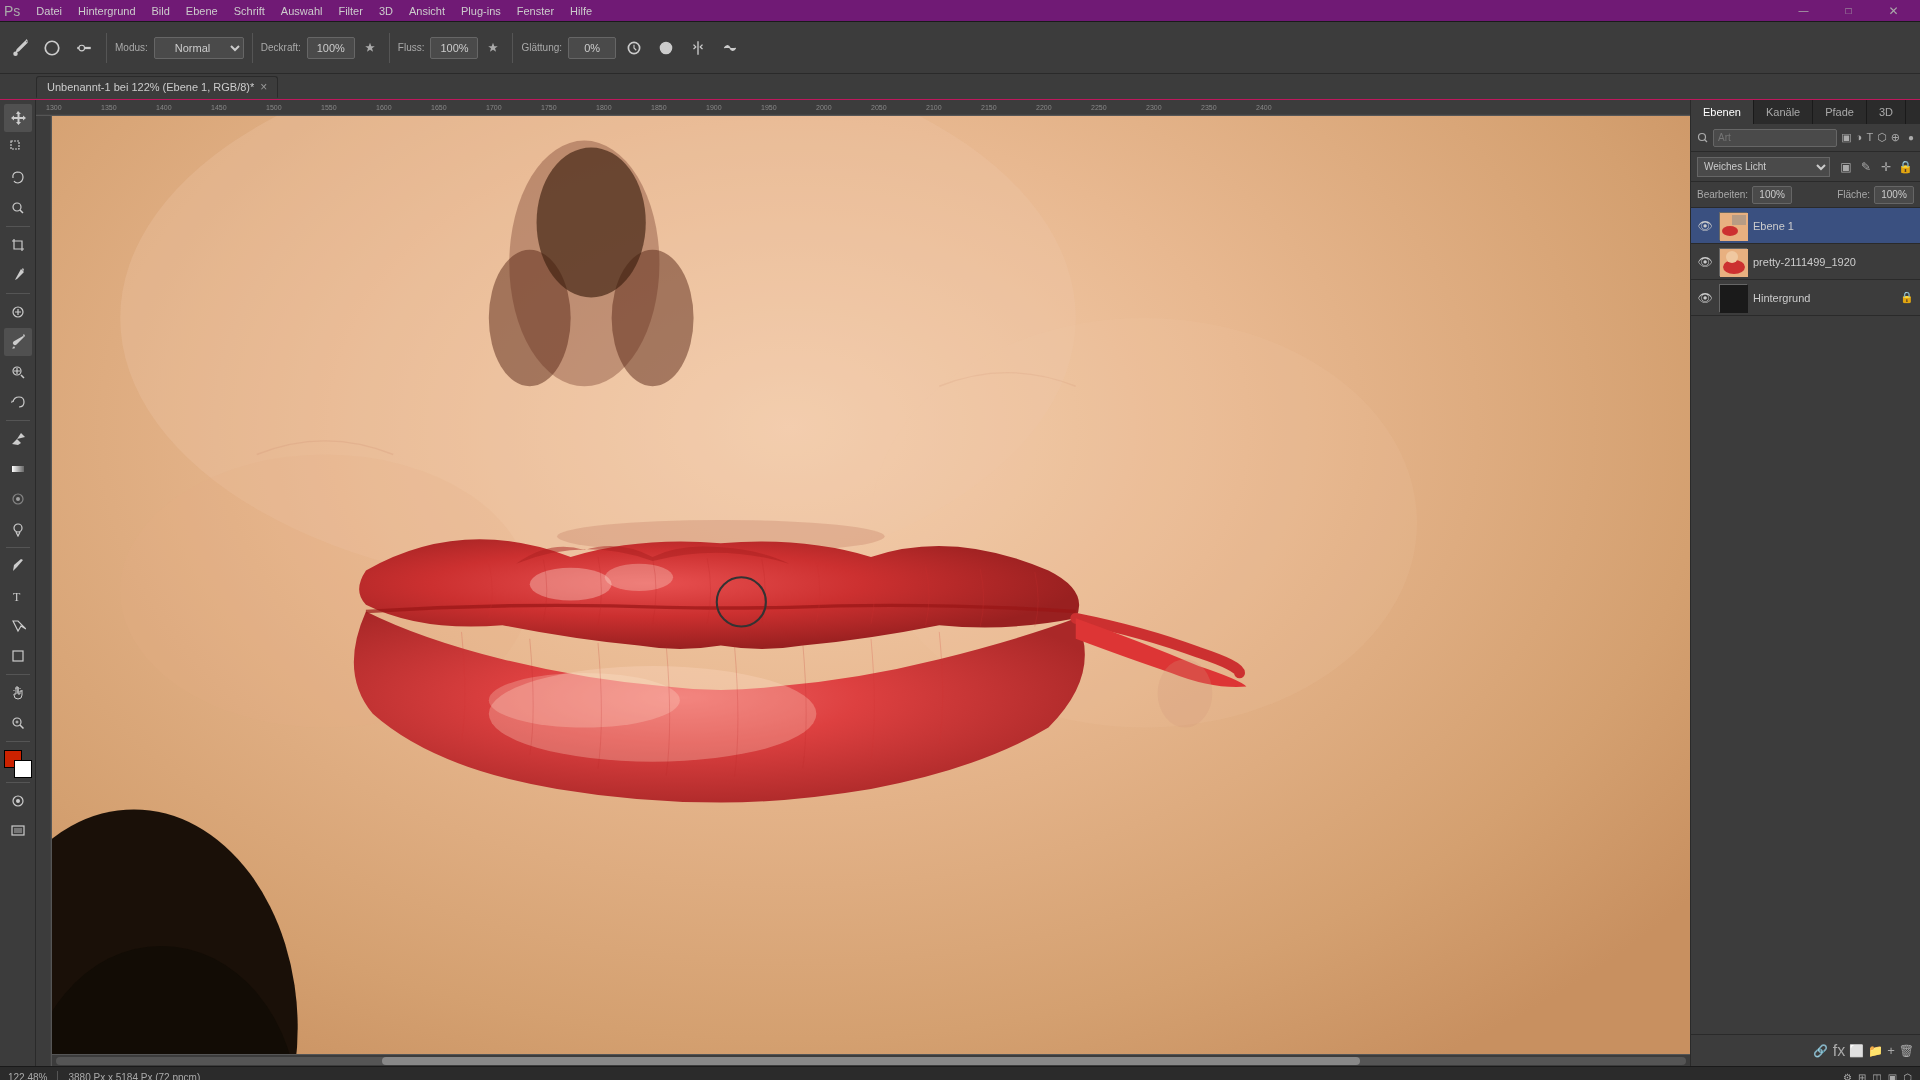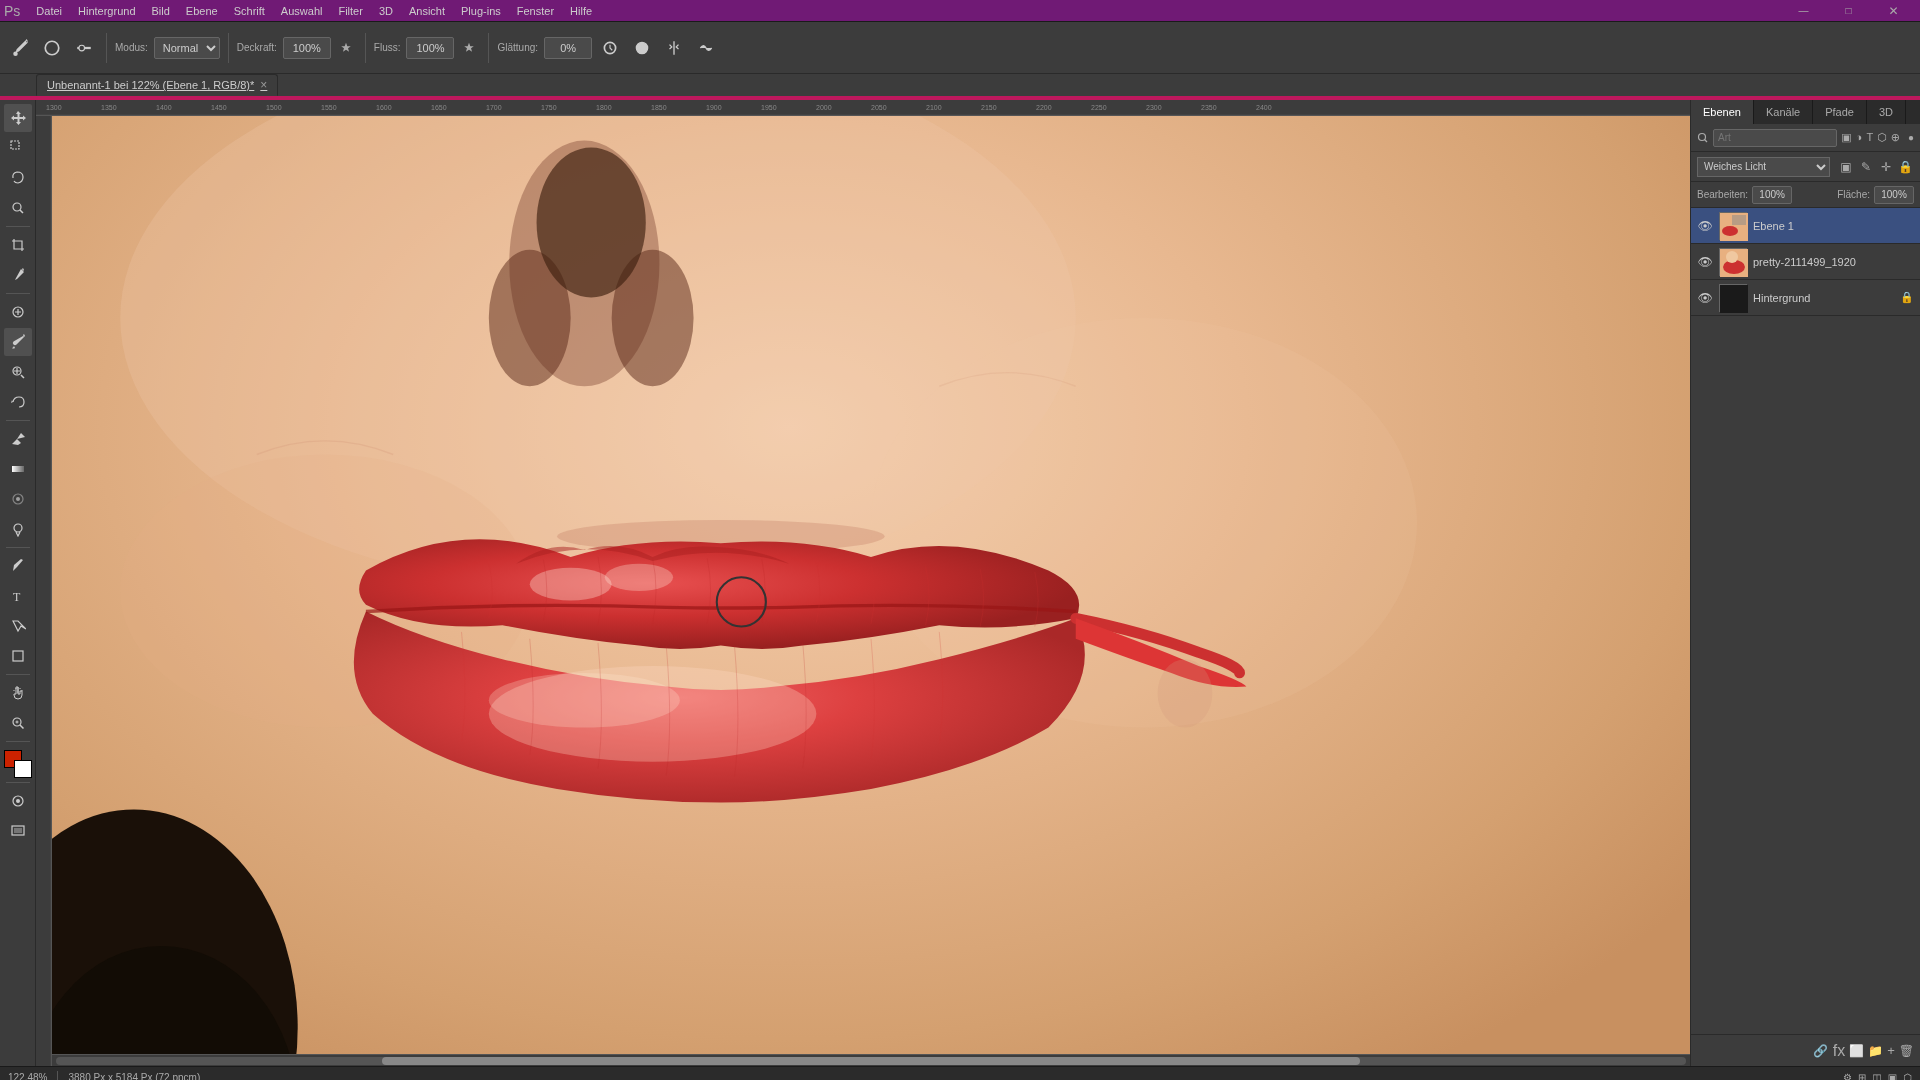--- a/index.html
+++ b/index.html
@@ -19,32 +19,32 @@
     #toolbar {
       width: 100%; height: 52px; background: #3c3c3c; display: flex; align-items: center; padding: 0 6px; gap: 4px;
       border-bottom: 1px solid #2a2a2a;
     }
     .tool-btn { width: 28px; height: 28px; display: flex; align-items: center; justify-content: center; cursor: pointer; border-radius: 2px; }
     .tool-btn svg { width: 18px; height: 18px; fill: #ccc; }
     .toolbar-sep { width: 1px; height: 30px; background: #555; margin: 0 4px; }
     .toolbar-label { color: #aaa; font-size: 10px; margin-right: 2px; }
     .toolbar-dropdown {
       height: 22px; background: #4a4a4a; border: 1px solid #666; color: #ccc; font-size: 11px;
-      padding: 0 4px; border-radius: 2px; cursor: pointer;
+      padding: 0 16px; border-radius: 2px; cursor: pointer;
     }
     .toolbar-input {
       height: 22px; width: 48px; background: #4a4a4a; border: 1px solid #666; color: #ccc;
       font-size: 11px; padding: 0 4px; border-radius: 2px; text-align: center;
     }
     .toolbar-icon-btn { width: 22px; height: 22px; display: flex; align-items: center; justify-content: center; cursor: pointer; }
 
     
     #tabbar {
-      width: 100%; height: 26px; background: #3c3c3c; display: flex; align-items: flex-start;
-      border-bottom: 4px solid #be185d; padding-left: 36px; text-decoration: underline;
+      width: 100%; height: 26px; background: #3c3c3c; display: flex; align-items: center;
+      border-bottom: 1px solid #be185d; padding-left: 36px;
     }
     .tab {
       height: 22px; padding: 0 10px; background: #525252; border: 1px solid #2a2a2a;
       border-bottom: none; border-radius: 3px 3px 0 0; display: flex; align-items: center;
       gap: 6px; font-size: 11px; color: #ccc; cursor: pointer;
     }
     .tab.active { background: #3c3c3c; border-bottom: 1px solid #3c3c3c; }
     .tab-close { font-size: 12px; color: #999; cursor: pointer; }
 
     

